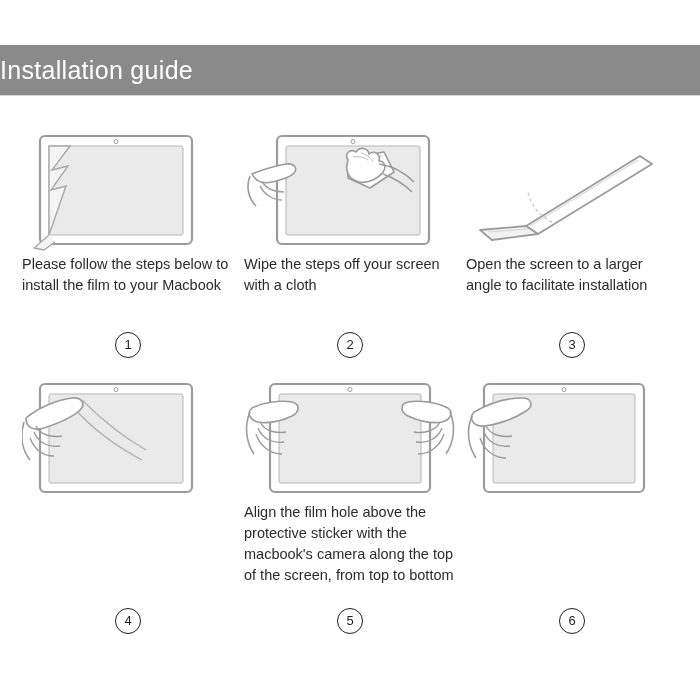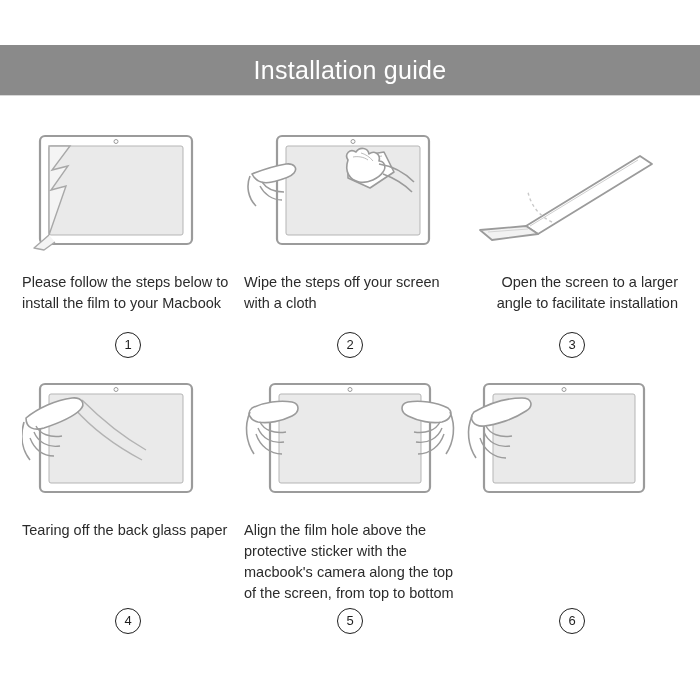--- a/index.html
+++ b/index.html
@@ -35,21 +35,21 @@
     height: 50px;
     background: #8a8a8a;
   }
   .header-title {
     position: absolute;
     top: 45px;
     left: 0;
     width: 700px;
     height: 50px;
     line-height: 50px;
-    text-align: center;
+    text-align: left;
     color: #ffffff;
     font-size: 25px;
     font-family: "Liberation Sans", sans-serif;
     letter-spacing: 0.3px;
   }
   .content-frame {
     position: absolute;
     top: 95px;
     left: 0;
     width: 700px;
@@ -72,34 +72,33 @@
     left: 0;
     width: 700px;
     height: 570px;
   }
   .cell {
     position: absolute;
     width: 212px;
   }
   .col0 { left: 22px; }
   .col1 { left: 244px; }
-  .col2 { left: 466px; text-align: right; }
+  .col2 { left: 466px; }
   .row0 { top: 20px; }
   .row1 { top: 268px; }
 
   .art {
     position: relative;
     width: 212px;
     height: 124px;
   }
   .art svg {
     display: block;
   }
   .caption {
-    margin-top: 18px;
     font-size: 14.5px;
     line-height: 21px;
     color: #2b2b2b;
     font-family: "Liberation Sans", sans-serif;
   }
   .step-badge-wrap {
     position: absolute;
     width: 212px;
     text-align: center;
   }
@@ -205,21 +204,20 @@
           <path d="M60 22 C74 36 96 56 124 72" stroke="#b3b3b3" stroke-width="1.4" fill="none"></path>
           <path d="M52 30 C66 46 90 66 120 82" stroke="#b3b3b3" stroke-width="1.4" fill="none"></path>
 
           <path d="M4 40 C16 30 34 22 50 20 C60 19 64 26 58 32 C50 40 34 46 22 50 C12 53 4 50 4 40 Z" fill="#ffffff" stroke="#9b9b9b" stroke-width="1.6" stroke-linejoin="round"></path>
           <path d="M14 48 C18 56 28 60 40 58" stroke="#9b9b9b" stroke-width="1.4" fill="none"></path>
           <path d="M12 54 C16 64 26 70 38 68" stroke="#9b9b9b" stroke-width="1.4" fill="none"></path>
           <path d="M8 60 C12 70 20 78 32 78" stroke="#9b9b9b" stroke-width="1.4" fill="none"></path>
           <path d="M2 44 C-2 58 0 72 8 82" stroke="#9b9b9b" stroke-width="1.6" fill="none"></path>
         </svg>
       </div>
-      <div class="caption">Tearing off the back glass paper</div>
     </div>
     <div class="step-badge-wrap col0 badge-r1">
       <span class="badge">4</span>
     </div>
 
     <div class="cell col1 row1">
       <div class="art">
         <svg width="212" height="124" viewBox="0 0 212 124" xmlns="http://www.w3.org/2000/svg">
           <rect x="26" y="6" width="160" height="108" rx="5" ry="5" fill="#ffffff" stroke="#9b9b9b" stroke-width="2.2"></rect>
           <rect x="35" y="16" width="142" height="89" rx="2" ry="2" fill="#eaeaea" stroke="#b5b5b5" stroke-width="1"></rect>

